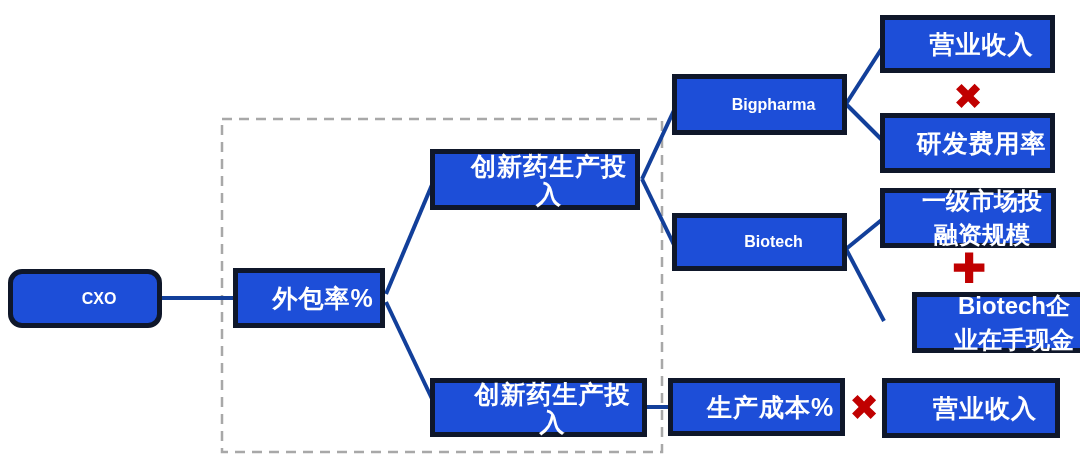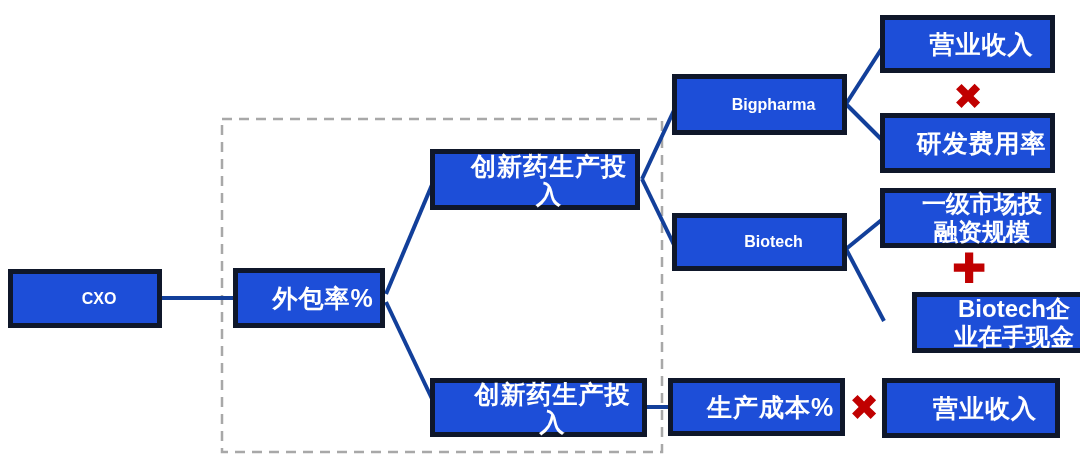--- a/index.html
+++ b/index.html
@@ -40,38 +40,38 @@
     font-size: 25px;
     line-height: 28px;
     letter-spacing: 1px;
   }
   .node.lat {
     font-size: 16px;
     letter-spacing: 0px;
   }
   .node.cn2 {
     font-size: 24px;
-    line-height: 28px;
+    line-height: 34px;
   }
   .op {
     position: absolute;
     color: #c00000;
     font-weight: bold;
     display: flex;
     align-items: center;
     justify-content: center;
     width: 44px;
     height: 44px;
     font-family: "DejaVu Sans", sans-serif;
   }
   .op.mul { font-size: 36px; }
   .op.add { font-size: 42px; }
 
   
-  .n-cxo            { left: 8px;   top: 269px; width: 154px; height: 59px; }
+  .n-cxo            { left: 8px;   top: 269px; width: 154px; height: 59px; border-radius: 14px; }
   .n-outsourcing    { left: 233px; top: 268px; width: 152px; height: 60px; }
   .n-rnd-inv        { left: 430px; top: 149px; width: 210px; height: 61px; }
   .n-prod-inv       { left: 430px; top: 378px; width: 217px; height: 59px; }
   .n-bigpharma      { left: 672px; top: 74px;  width: 175px; height: 61px; }
   .n-biotech        { left: 672px; top: 213px; width: 175px; height: 58px; }
   .n-revenue-top    { left: 880px; top: 15px;  width: 175px; height: 58px; }
   .n-rnd-exp        { left: 880px; top: 113px; width: 175px; height: 60px; }
   .n-primary        { left: 880px; top: 188px; width: 176px; height: 60px; }
   .n-biotech-cash   { left: 880px; top: 292px; width: 176px; height: 61px; margin-left: 32px; }
   .n-prod-cost      { left: 668px; top: 378px; width: 177px; height: 58px; }

